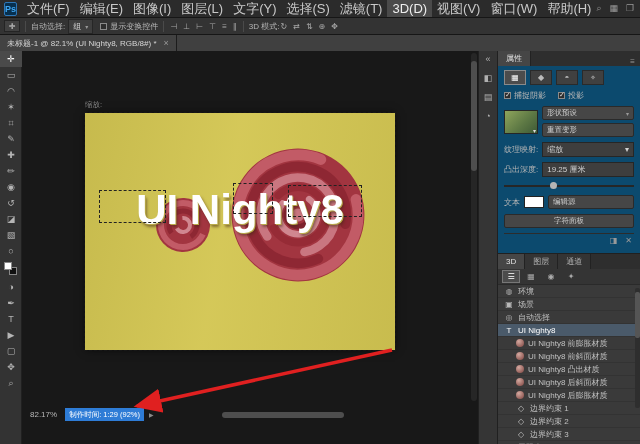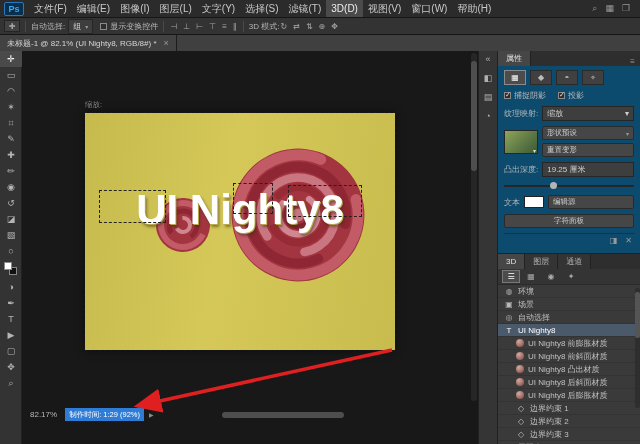--- a/index.html
+++ b/index.html
@@ -11,21 +11,21 @@
   }
 
   
   .menubar { position:absolute; left:0; top:0; width:640px; height:18px;
     background:#2b2b2b; border-bottom:1px solid #161616; display:flex; align-items:center; }
   .ps-logo { width:20px; height:14px; margin:0 5px 0 4px; background:#07304f;
     border:1px solid #2d77b8; border-radius:2px; color:#3fa6f2; font-size:9px; font-weight:bold;
     display:flex; align-items:center; justify-content:center; }
   .menu-items { display:flex; height:100%; }
   .menu-item { padding:0 5px; height:100%; display:flex; align-items:center;
-    font-size:10px; color:#c9c9c9; white-space:nowrap; cursor:default; }
+    font-size:13px; color:#c9c9c9; white-space:nowrap; cursor:default; }
   .menu-item.active { background:#4a4a4a; color:#eee; }
   .menu-right { margin-left:auto; display:flex; gap:8px; padding-right:10px; }
   .bar-icon { color:#9a9a9a; font-size:9px; }
 
   .optionsbar { position:absolute; left:0; top:18px; width:640px; height:17px;
     background:#333333; border-bottom:1px solid #161616; display:flex; align-items:center;
     font-size:8px; color:#b5b5b5; padding:0 4px; }
   .tool-badge { width:16px; height:12px; background:#414141; border:1px solid #242424;
     display:flex; align-items:center; justify-content:center; color:#ddd; font-size:8px; }
   .vsep { width:1px; height:11px; background:#4a4a4a; margin:0 5px; }
@@ -379,41 +379,41 @@
       <span class="pcheck">
         <span class="cbox"></span>
         <span>捕捉阴影</span>
       </span>
       <span class="pcheck" style="margin-left:8px;">
         <span class="cbox"></span>
         <span>投影</span>
       </span>
     </div>
     <div class="prow">
+      <div class="thumb-preset">
+        <span class="chev">▾</span>
+      </div>
+      <div class="pcol">
+        <div class="pbtn">
+          <span>形状预设</span>
+          <span class="chev">▾</span>
+        </div>
+        <div class="pbtn">
+          <span>重置变形</span>
+        </div>
+      </div>
+    </div>
+    <div class="prow">
       <span>纹理映射:</span>
       <span class="pselect">
         <span>缩放</span>
         <span class="chev">▾</span>
       </span>
     </div>
     <div class="prow">
-      <div class="thumb-preset">
-        <span class="chev">▾</span>
-      </div>
-      <div class="pcol">
-        <div class="pbtn">
-          <span>形状预设</span>
-          <span class="chev">▾</span>
-        </div>
-        <div class="pbtn">
-          <span>重置变形</span>
-        </div>
-      </div>
-    </div>
-    <div class="prow">
       <span>凸出深度:</span>
       <span class="pvalue">19.25 厘米</span>
     </div>
     <div class="prow">
       <div class="slider">
         <div class="track"></div>
         <div class="knob"></div>
       </div>
     </div>
     <div class="prow">

